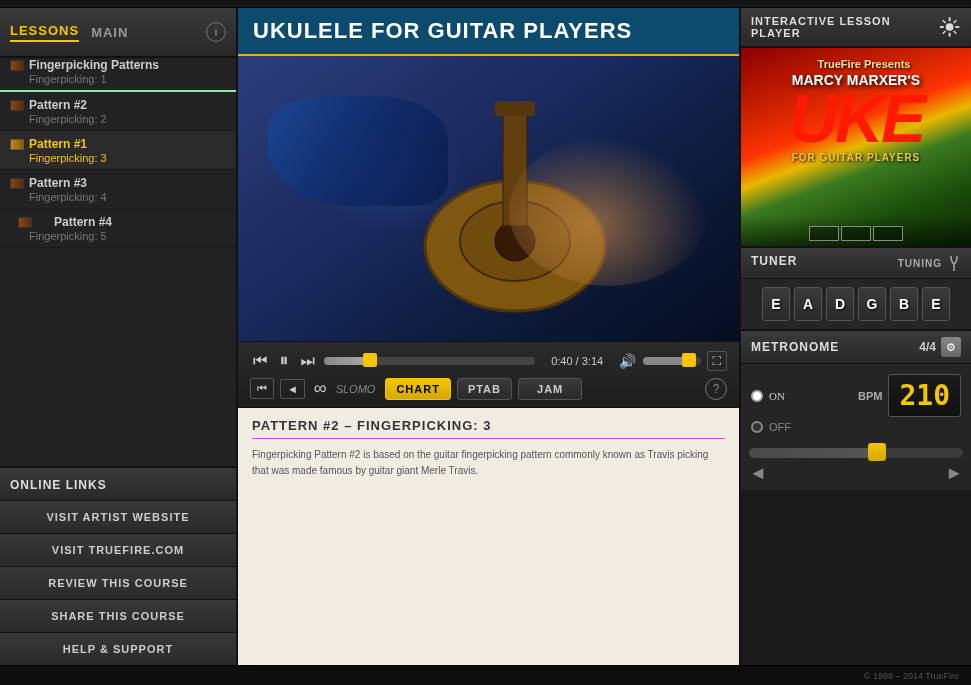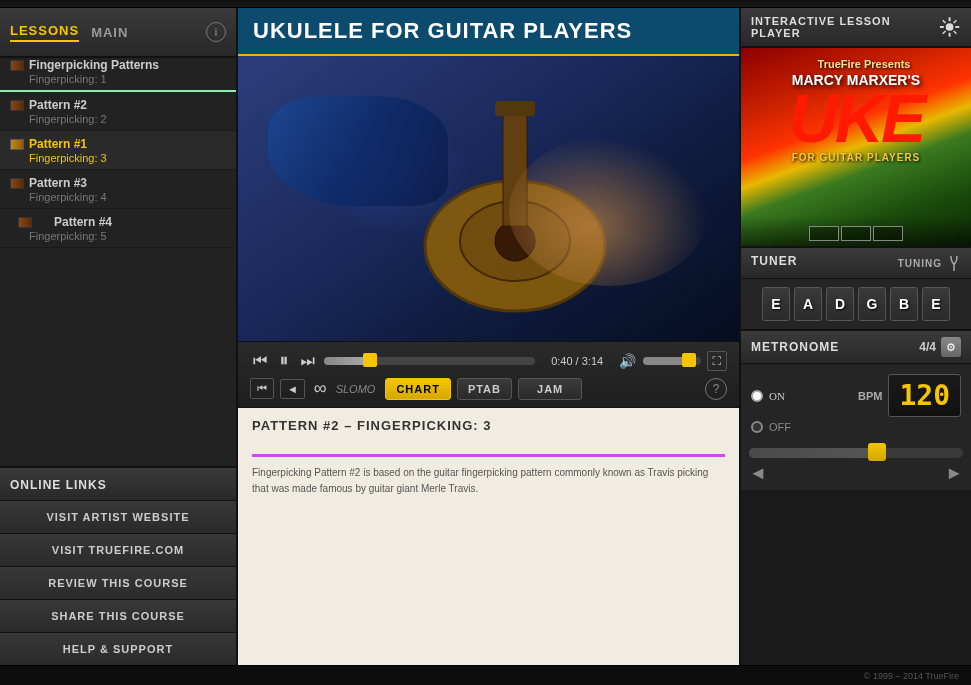--- a/index.html
+++ b/index.html
@@ -144,21 +144,21 @@
           <button style="background:none;border:none;color:#ccc;cursor:pointer;font-size:18px;padding:1px 3px;">∞</button>
           <span style="color:#888;font-size:11px;font-style:italic;margin-right:4px;">SLOMO</span>
           <button style="background:linear-gradient(to bottom,#f5c500,#d4a800);border:1px solid #f5c500;color:#000;cursor:pointer;font-size:11px;padding:4px 10px;border-radius:3px;font-weight:bold;text-transform:uppercase;letter-spacing:1px;font-family:Arial,sans-serif;">CHART</button>
           <button style="background:linear-gradient(to bottom,#3a3a3a,#2a2a2a);border:1px solid #555;color:#ccc;cursor:pointer;font-size:11px;padding:4px 10px;border-radius:3px;font-weight:bold;text-transform:uppercase;letter-spacing:1px;font-family:Arial,sans-serif;">PTAB</button>
           <button style="background:linear-gradient(to bottom,#3a3a3a,#2a2a2a);border:1px solid #555;color:#ccc;cursor:pointer;font-size:11px;padding:4px 18px;border-radius:3px;font-weight:bold;text-transform:uppercase;letter-spacing:1px;font-family:Arial,sans-serif;">JAM</button>
           <div style="width:22px;height:22px;border-radius:50%;border:1px solid #777;color:#888;font-size:12px;display:flex;align-items:center;justify-content:center;cursor:pointer;margin-left:auto;">?</div>
         </div>
       </div>
 
       <div style="flex:1;background:#f0ece2;padding:10px 14px;">
-        <div style="color:#333;font-size:13px;font-weight:bold;text-transform:uppercase;letter-spacing:1px;margin-bottom:8px;padding-bottom:21px;border-bottom:3px solid #d946ef;font-family:Arial,sans-serif;">PATTERN #2 – FINGERPICKING: 3</div>
+        <div style="color:#333;font-size:13px;font-weight:bold;text-transform:uppercase;letter-spacing:1px;margin-bottom:8px;padding-bottom:5px;border-bottom:1px solid #d946ef;font-family:Arial,sans-serif;">PATTERN #2 – FINGERPICKING: 3</div>
         <div style="color:#555;font-size:10px;line-height:1.55;font-family:Arial,sans-serif;">Fingerpicking Pattern #2 is based on the guitar fingerpicking pattern commonly known as Travis picking that was made famous by guitar giant Merle Travis.</div>
       </div>
     </div>
 
     <div style="width:232px;background:#1a1a1a;display:flex;flex-direction:column;border-left:2px solid #111;">
 
       <div style="background:linear-gradient(to bottom,#3a3a3a,#282828);padding:7px 10px;display:flex;align-items:center;justify-content:space-between;border-bottom:2px solid #111;">
         <span style="color:#ddd;font-size:11px;font-weight:bold;text-transform:uppercase;letter-spacing:1px;">INTERACTIVE LESSON PLAYER</span>
 
         <svg width="24" height="24" viewBox="0 0 24 24">
@@ -220,21 +220,21 @@
           </div>
         </div>
         <div style="background:#252525;padding:10px 10px 5px;">
 
           <div style="display:flex;flex-direction:column;gap:4px;margin-bottom:8px;">
             <div style="display:flex;align-items:center;gap:6px;cursor:pointer;">
               <div style="width:12px;height:12px;border-radius:50%;border:2px solid #aaa;background:#fff;display:inline-block;"></div>
               <span style="color:#ccc;font-size:11px;font-family:Liberation Serif, serif;">ON</span>
               <span style="flex:1;"></span>
               <span style="color:#aaa;font-size:11px;text-transform:uppercase;font-weight:bold;font-family:Arial,sans-serif;">BPM</span>
-              <div style="background:linear-gradient(to bottom,#1a1a1a,#111);border:1px solid #555;border-radius:3px;color:#f5c500;font-size:28px;font-weight:bold;padding:4px 10px;min-width:70px;text-align:center;font-family:monospace;">120</div>
+              <div style="background:linear-gradient(to bottom,#1a1a1a,#111);border:1px solid #555;border-radius:3px;color:#f5c500;font-size:28px;font-weight:bold;padding:4px 10px;min-width:70px;text-align:center;font-family:monospace;">210</div>
             </div>
             <div style="display:flex;align-items:center;gap:6px;cursor:pointer;">
               <div style="width:12px;height:12px;border-radius:50%;border:2px solid #888;background:#333;display:inline-block;"></div>
               <span style="color:#888;font-size:11px;font-family:Arial,sans-serif;">OFF</span>
             </div>
           </div>
         </div>
 
         <div style="background:#252525;padding:2px 8px 2px;">
           <div style="width:100%;height:10px;background:#3a3a3a;border-radius:5px;position:relative;cursor:pointer;">

